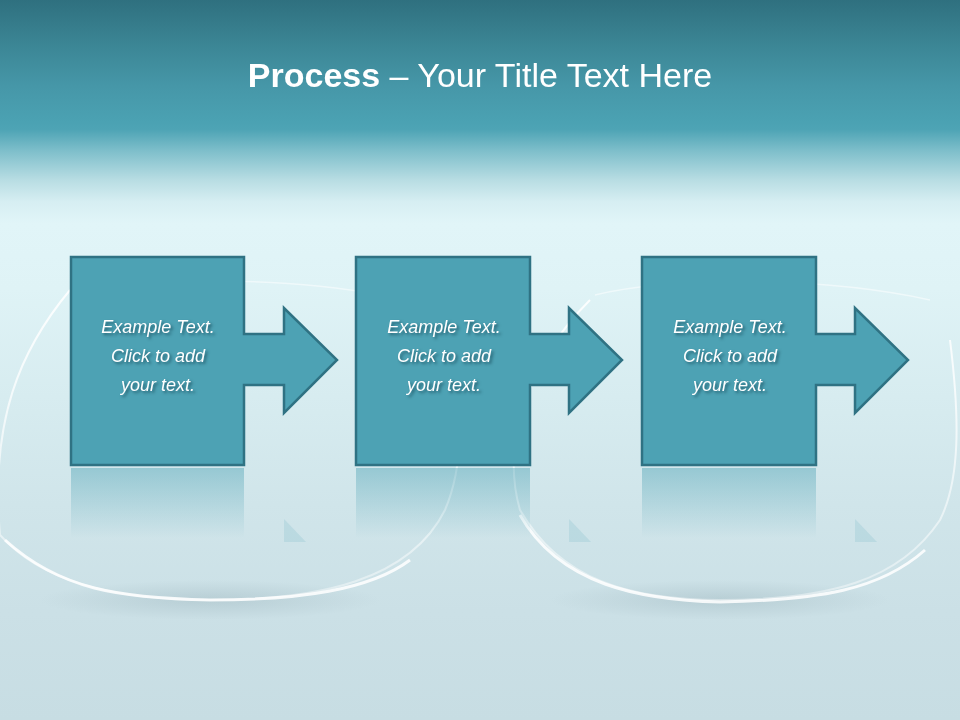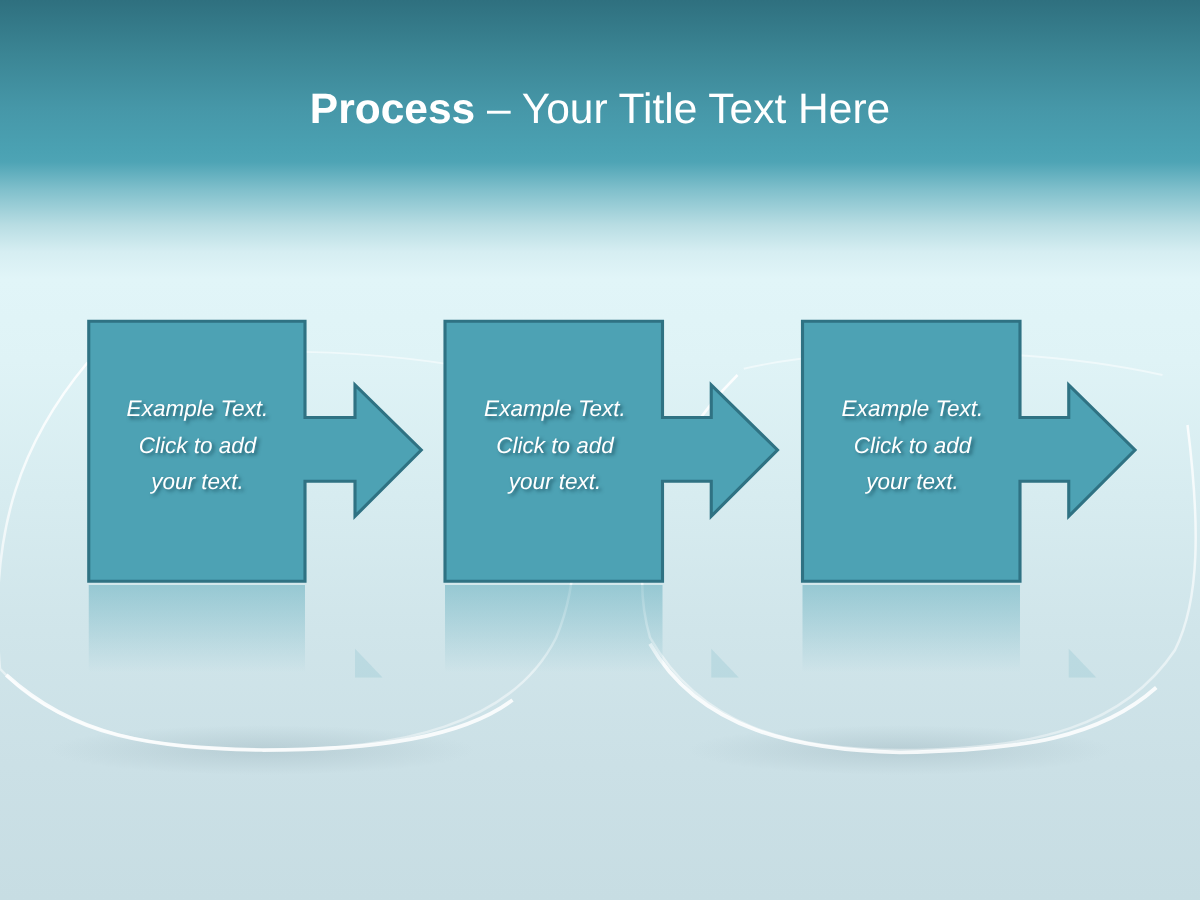--- a/index.html
+++ b/index.html
@@ -1,20 +1,20 @@
 <!DOCTYPE html>
 <html><head>
 <meta charset="utf-8">
 <style>
   html, body { margin:0; padding:0; }
   body { width:960px; height:720px; position:relative; overflow:hidden;
     font-family:"Liberation Sans", sans-serif;
     background: linear-gradient(180deg, #2f707f 0%, #3b8594 6%, #4697a8 12%, #4ba2b3 17%, #4ea4b5 18%, #7fbfcb 21%, #b8dde3 25%, #d6eef2 28%, #e1f5f8 31%, #dff3f6 40%, #d7ecf0 55%, #d0e5ea 70%, #cbe0e6 85%, #c7dde3 100%);
   }
-  .title { position:absolute; left:0; right:0; top:68px; text-align:center; color:#ffffff;
+  .title { position:absolute; left:0; right:0; top:56px; text-align:center; color:#ffffff;
     font-size:34px; letter-spacing:0; }
   .title b { font-weight:bold; }
   .title .rest { font-weight:normal; }
   .bowls { position:absolute; left:0; top:0; width:960px; height:720px; pointer-events:none; }
   .step { position:absolute; top:257px; width:300px; height:340px; }
   .step svg.shape { position:absolute; left:0; top:0; overflow:visible; }
   .step .txt { position:absolute; left:0; top:56px; width:174px; text-align:center; color:#ffffff;
     font-style:italic; font-size:18px; line-height:29px;
     text-shadow: 2px 2px 3px rgba(0,40,55,0.55); }
   .step .txt span { display:block; }

